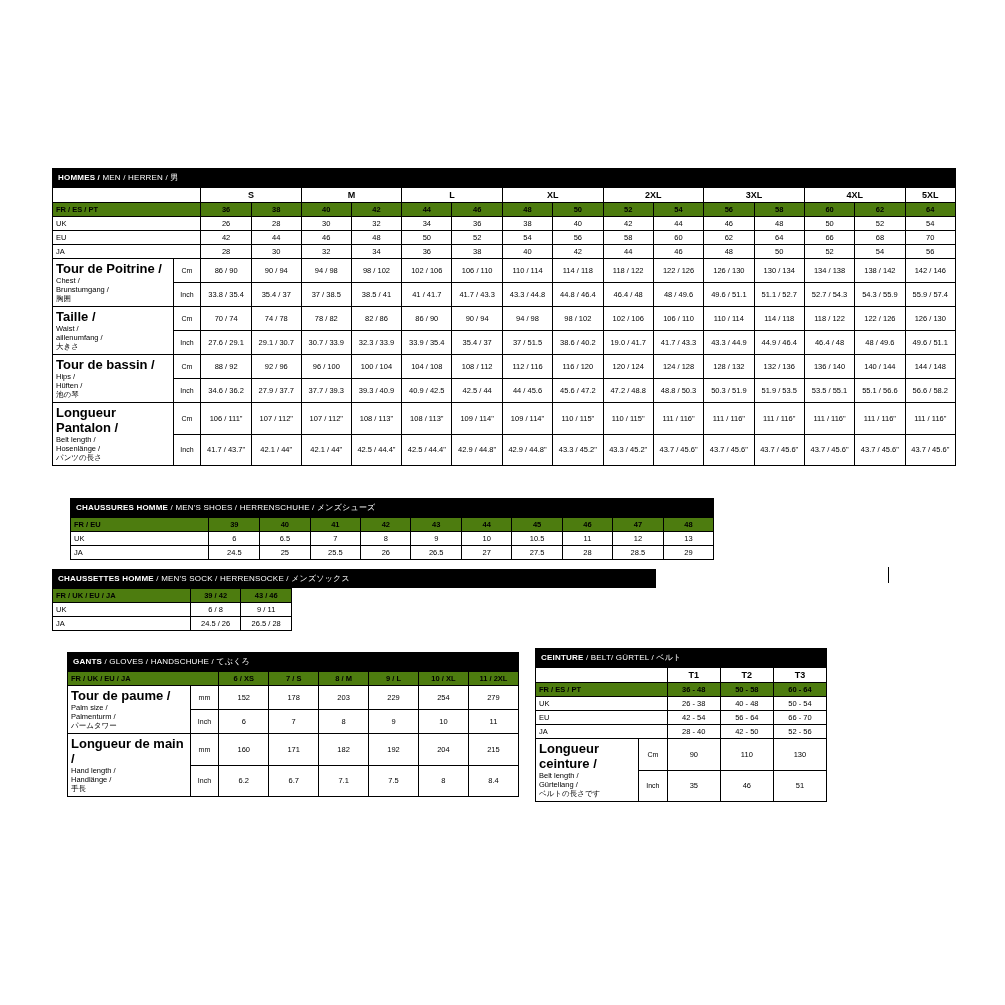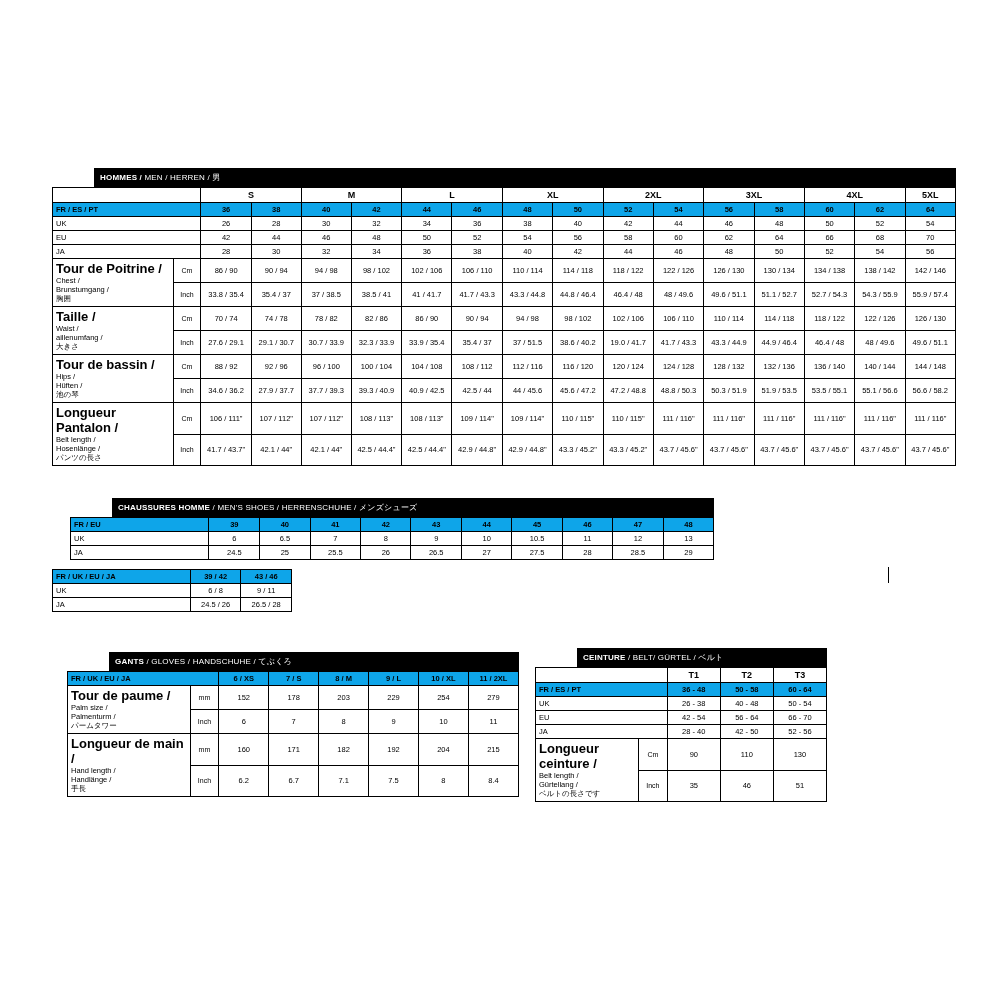--- a/index.html
+++ b/index.html
@@ -1,27 +1,27 @@
 <!DOCTYPE html>
 <html><head>
 <meta charset="utf-8">
 <style>
   html,body{margin:0;padding:0;background:#ffffff;}
   body{width:1005px;height:1005px;font-family:"Liberation Sans",sans-serif;color:#000;}
   .page{position:relative;width:1005px;height:1005px;}
 
   table{border-collapse:collapse;}
-  .hdrbar{background:#000;color:#fff;font-size:8px;font-weight:bold;padding:4px 6px;letter-spacing:.2px;margin-left:42px;}
+  .hdrbar{background:#000;color:#fff;font-size:8px;font-weight:bold;padding:4px 6px;letter-spacing:.2px;}
   .hdrbar .light{font-weight:normal;}
 
   
   .tbl{border:1px solid #000;font-size:7.5px;}
   .tbl td,.tbl th{border:1px solid #000;padding:2px 3px;vertical-align:middle;}
   .grp{background:#fff;font-weight:bold;font-size:9px;text-align:center;border-bottom:1px solid #000;}
-  .yel{background:#0ea5e9;font-weight:bold;}
+  .yel{background:#4d7c0f;font-weight:bold;}
   .lbl{font-size:7.5px;}
   .lbl b{font-size:13px;}
   .unit{font-size:7px;text-align:center;width:22px;}
   .val{text-align:center;font-size:7.5px;width:47px;}
   .nb{border:none !important;}
 
   .men{position:absolute;left:52px;top:168px;width:904px;}
   .shoes{position:absolute;left:70px;top:498px;width:644px;}
   .socks{position:absolute;left:52px;top:569px;width:240px;}
   .gloves{position:absolute;left:67px;top:652px;width:452px;}
@@ -355,20 +355,23 @@
         <td class="val">27.5</td>
         <td class="val">28</td>
         <td class="val">28.5</td>
         <td class="val">29</td>
       </tr>
     </tbody>
       </table>
   </div>
 
   <div class="socks">
+    <div class="hdrbar" style="width:604px;box-sizing:border-box;">
+      <span>CHAUSSETTES HOMME </span><span class="light">/ MEN'S SOCK / HERRENSOCKE / メンズソックス</span>
+    </div>
     <table class="tbl" style="width:100%">
       <colgroup>
           <col style="width:152px">
           <col span="2">
         </colgroup>
       <tbody>
           <tr>
         <td class="yel lbl">FR / UK / EU / JA</td>
         <td class="yel val">39 / 42</td>
         <td class="yel val">43 / 46</td>

